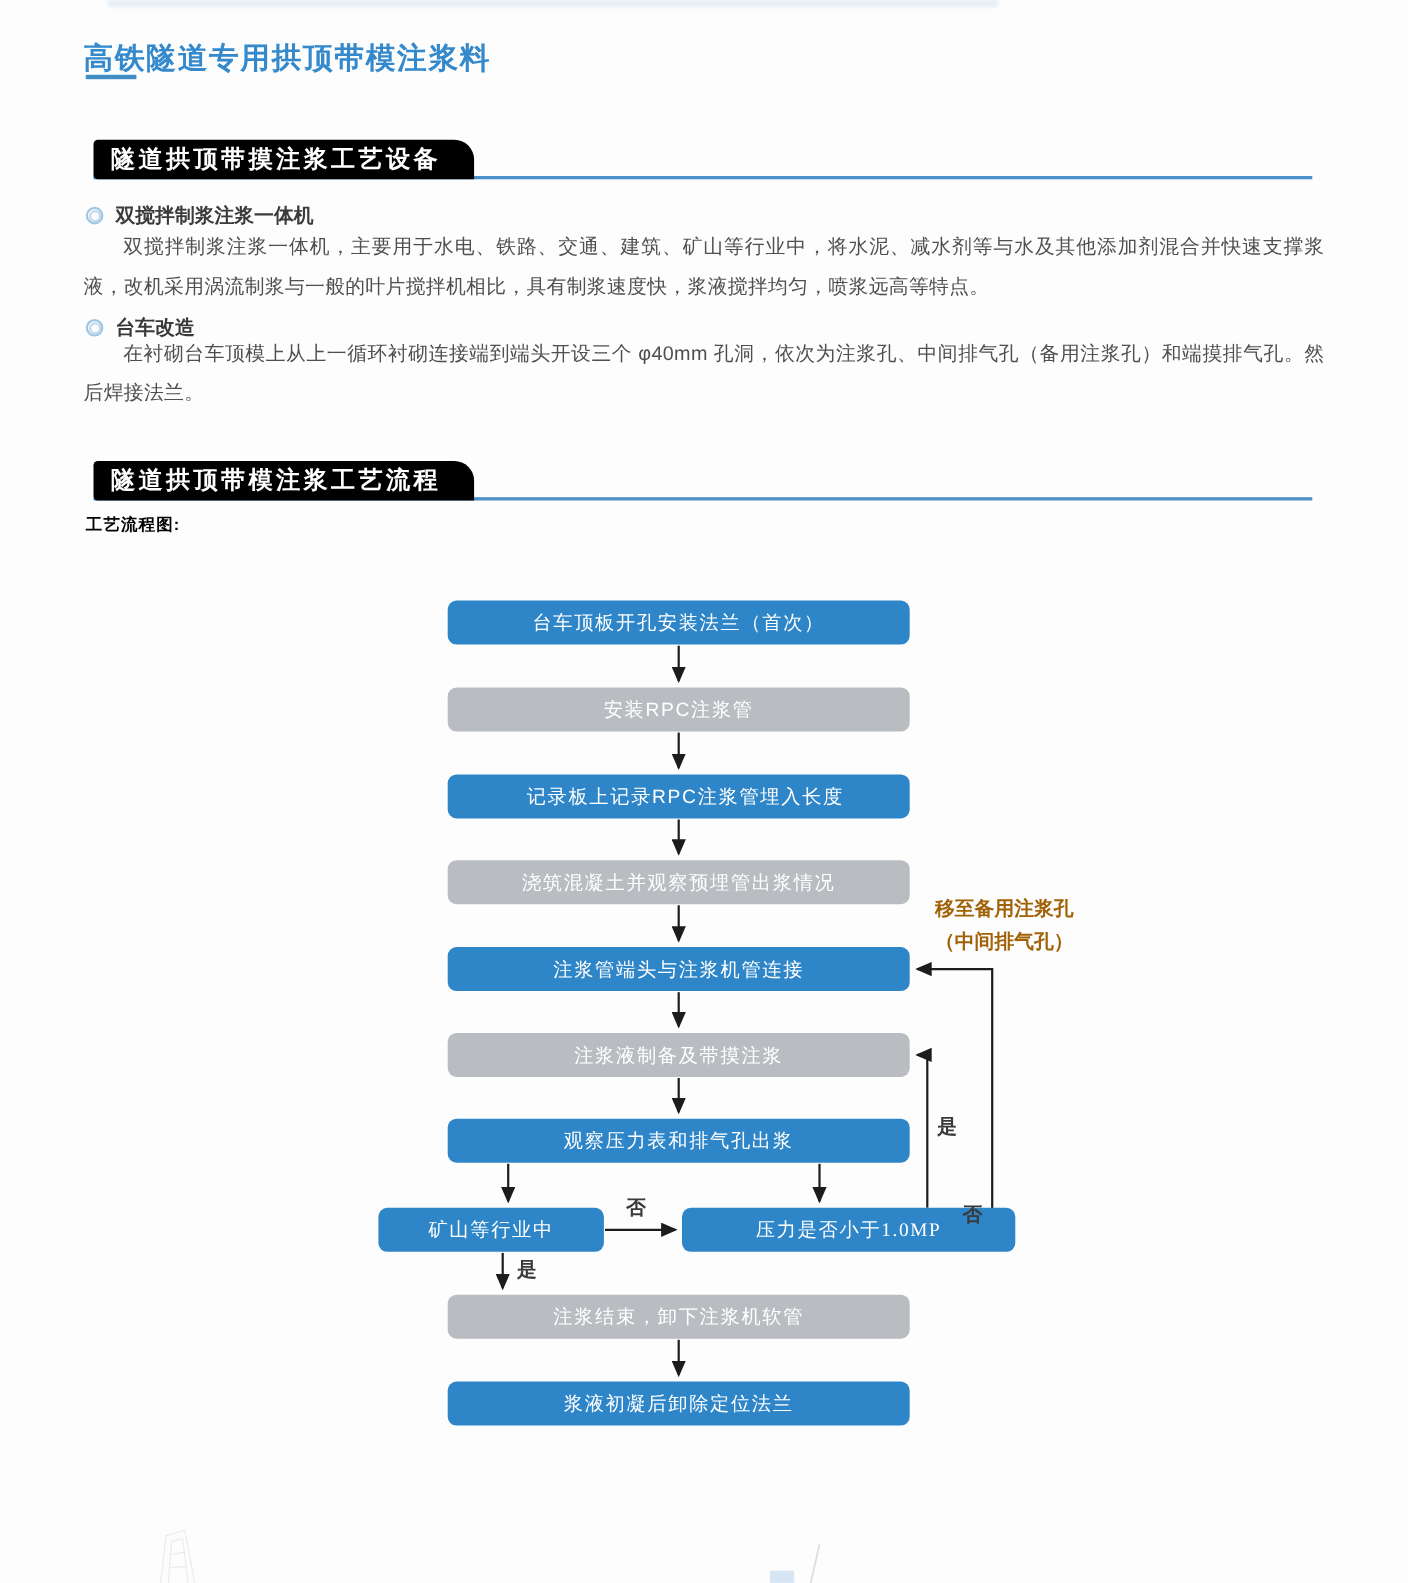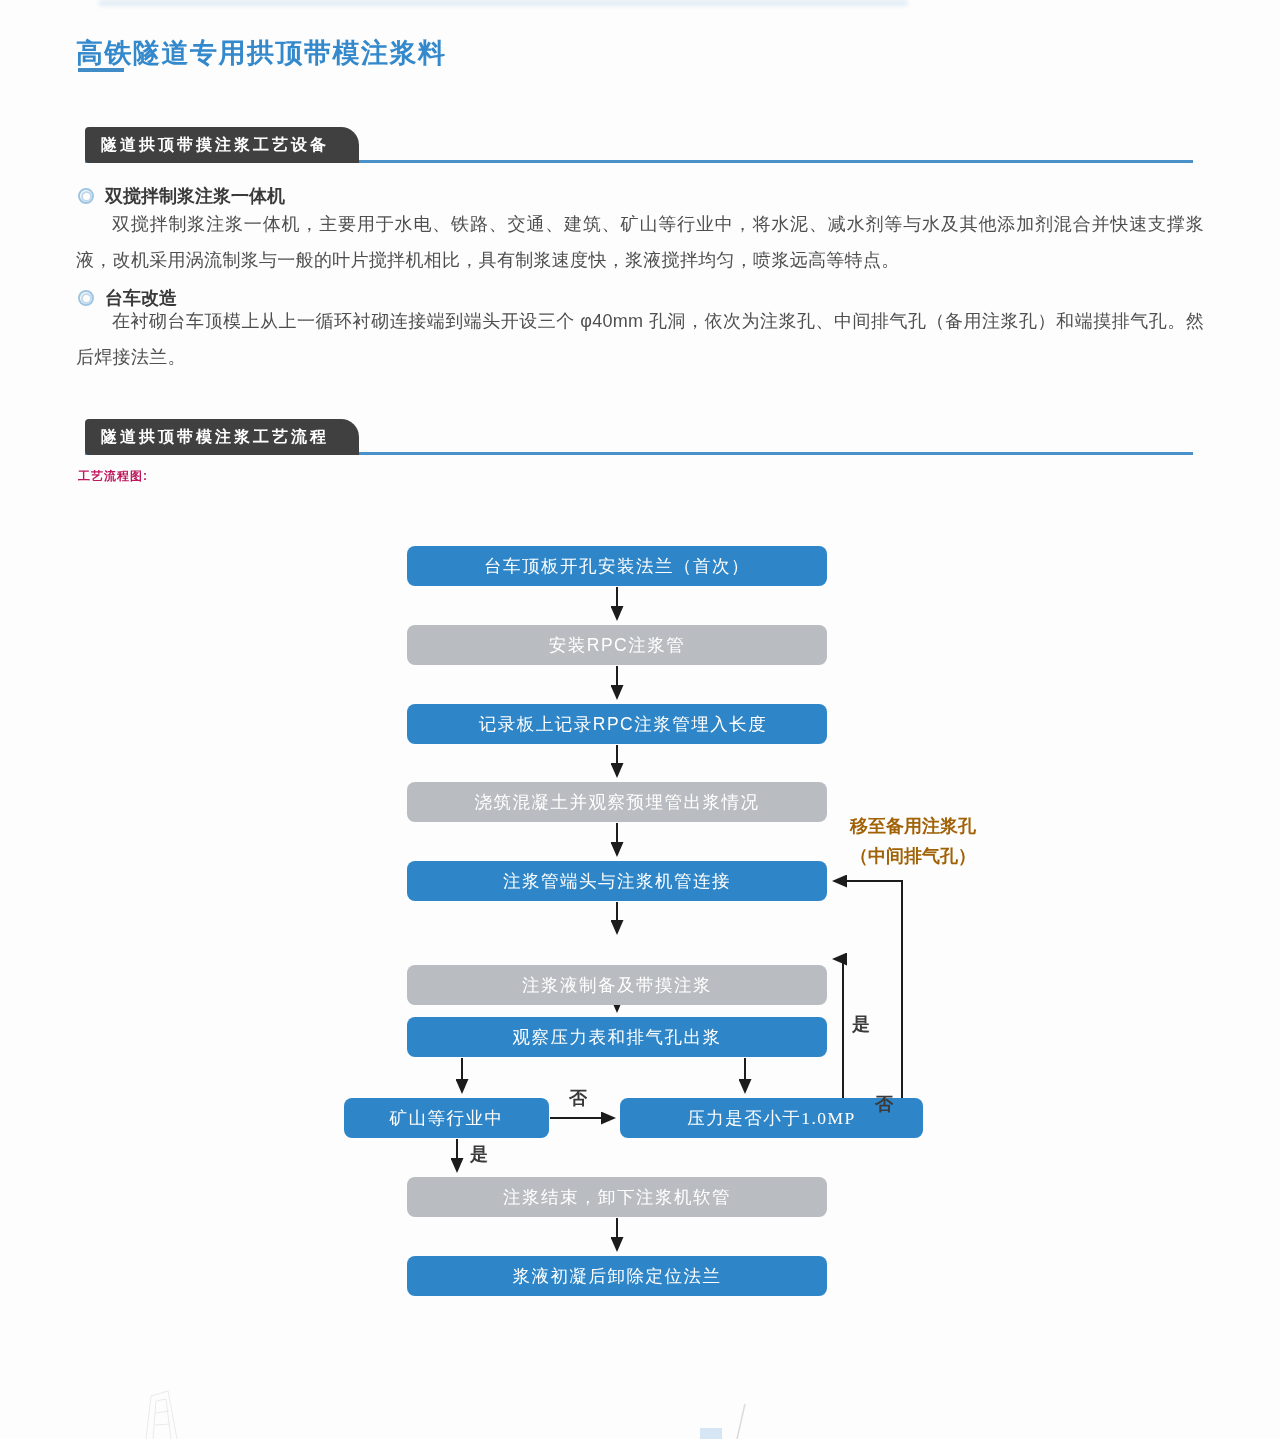--- a/index.html
+++ b/index.html
@@ -11,53 +11,53 @@
   .top-remnant { position:absolute; left:98px; top:0; width:810px; height:6px;
     background:#9cc4e4; opacity:.28; filter:blur(2px); border-radius:3px; }
 
   .title { position:absolute; left:76px; top:14px; font-size:27px; font-weight:bold;
     color:#3389cb; letter-spacing:1.5px;margin-top:21px; }
   .title-underline { position:absolute; left:78px; top:68px; width:46px; height:4px;
     background:#3f8cc7; }
 
   .sec-header { position:absolute; left:85px; width:1110px; height:37px; }
   .sec-tab { position:absolute; left:0; top:0; height:36px; line-height:36px;
-    padding:0 30px 0 16px; background:#404040; color:#ffffff; font-size:16px;
+    padding:0 30px 0 16px; background:#000000; color:#ffffff; font-size:22px;
     font-weight:bold; letter-spacing:3px; border-radius:4px 18px 0 4px; z-index:2; }
   .sec-line { position:absolute; left:0; top:33px; width:1108px; height:3px;
     background:#4a90c9; }
   .sec-header.first { top:127px; }
   .sec-header.second { top:419px; }
 
   .bullet { position:absolute; left:78px; display:flex; align-items:center; gap:11px;
     font-size:18px; font-weight:bold; color:#3a3a3a; }
   .bullet.b1 { top:184px; }
   .bullet.b2 { top:286px; }
   .bullet-icon { width:16px; height:16px; border:2px solid #9ec5e2; border-radius:50%;
     display:flex; align-items:center; justify-content:center; flex:0 0 auto; }
   .bullet-icon::after { content:""; width:7px; height:7px; border-radius:50%;
     border:2px solid #c2d9ec; }
 
   .para { position:absolute; left:76px; width:1128px; font-size:18px; line-height:36px;
     color:#4f4f4f; text-indent:2em; text-align:justify; letter-spacing:.3px; }
   .para.p1 { top:206px; }
   .para.p2 { top:303px; }
 
-  .flow-label { position:absolute; left:78px; top:468px; font-size:12px;
-    font-weight:bold; color:#be185d; letter-spacing:1px; }
+  .flow-label { position:absolute; left:78px; top:468px; font-size:15px;
+    font-weight:bold; color:#000000; letter-spacing:1px; }
 
   
   .node { position:absolute; height:40px; line-height:40px; text-align:center;
     color:#ffffff; font-size:17.5px; border-radius:8px; letter-spacing:1.5px;
     white-space:nowrap; }
   .node.blue { background:#2e86c8; }
   .node.gray { background:#b9bdc1; }
   .node.main { left:407px; width:420px; }
   .n1 { top:546px; }  .n2 { top:625px; }  .n3 { top:704px;padding-left:12px; }  .n4 { top:782px; }
-  .n5 { top:861px; }  .n6 { top:965px; }  .n7 { top:1017px; }
+  .n5 { top:861px; }  .n6 { top:939px; }  .n7 { top:1017px; }
   .n8 { left:344px; width:205px; top:1098px; }
   .n9 { left:620px; width:303px; top:1098px;font-family:Liberation Serif, serif; }
   .n10 { top:1177px; } .n11 { top:1256px; }
 
   .flabel { position:absolute; font-size:18px; font-weight:bold; color:#3a3a3a; }
   .lbl-no-branch { left:569px; top:1086px; }
   .lbl-yes-branch { left:470px; top:1142px; }
   .lbl-yes-loop { left:852px; top:1012px; }
   .lbl-no-loop { left:875px; top:1092px; }
   .annot { position:absolute; left:838px; width:150px; text-align:center;

